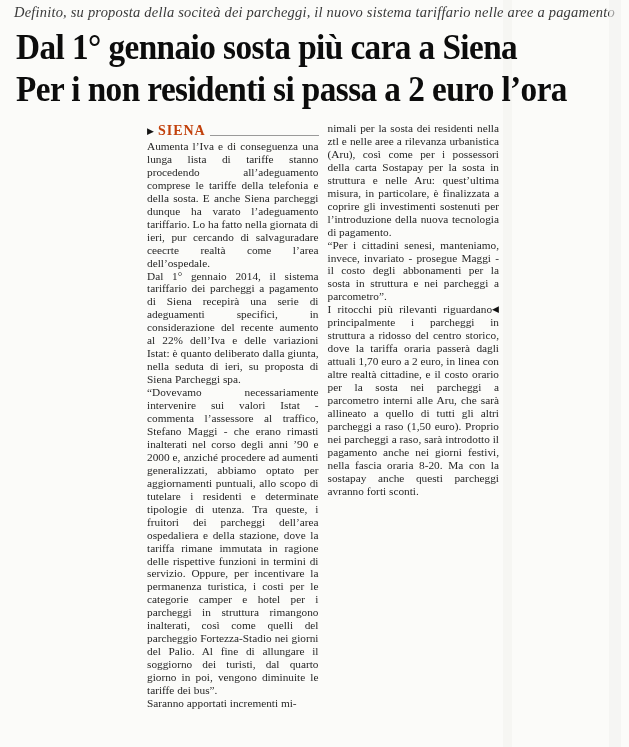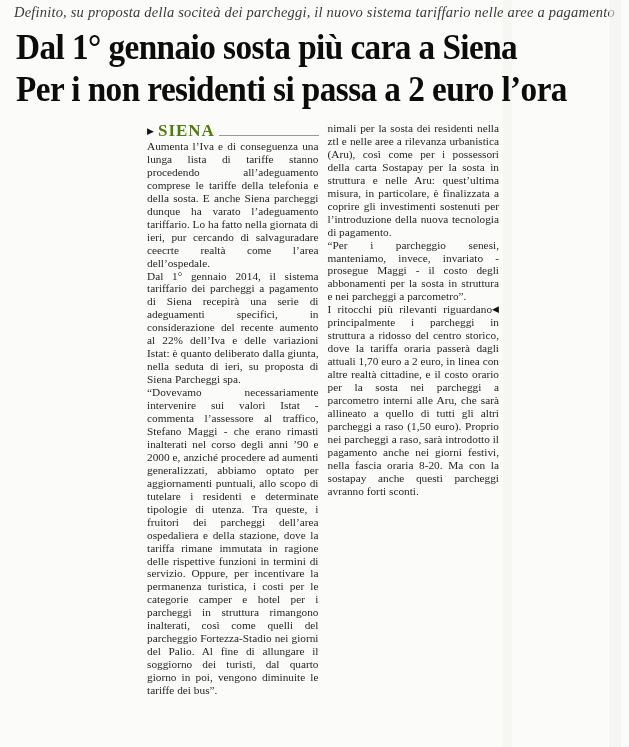--- a/index.html
+++ b/index.html
@@ -57,23 +57,23 @@
   .col { width: 171.5px; }
   .dateline {
     display: flex; align-items: flex-end; gap: 4px;
     height: 16px; margin-bottom: 2px;
   }
   .dateline-marker {
     font-size: 9px; line-height: 13px; color: #141414;
     font-family: "DejaVu Sans", sans-serif;
   }
   .dateline-label {
-    font-size: 17px; line-height: 14px;
+    font-size: 14px; line-height: 14px;
     font-weight: bold; letter-spacing: 1px;
-    color: #4d7c0f;
+    color: #c2410c;
   }
   .dateline-rule {
     flex: 1;
     border-bottom: 1px solid #9a9a9a;
     margin-bottom: 2px;
     min-width: 10px;
   }
   .para {
     margin: 0;
     font-size: 11.3px;
@@ -105,24 +105,25 @@
 
     <div class="col">
       <div class="dateline">
         <span class="dateline-marker">▶</span>
         <span class="dateline-label">SIENA</span>
         <span class="dateline-rule"></span>
       </div>
       <p class="para">Aumenta l’Iva e di conseguenza una lunga lista di tariffe stanno procedendo all’adeguamento comprese le tariffe della telefonia e della sosta. E anche Siena parcheggi dunque ha varato l’adeguamento tariffario. Lo ha fatto nella giornata di ieri, pur cercando di salvaguradare ceecrte realtà come l’area dell’ospedale.</p>
       <p class="para">Dal 1° gennaio 2014, il sistema tariffario dei parcheggi a pagamento di Siena recepirà una serie di adeguamenti specifici, in considerazione del recente aumento al 22% dell’Iva e delle variazioni Istat: è quanto deliberato dalla giunta, nella seduta di ieri, su proposta di Siena Parcheggi spa.</p>
       <p class="para">“Dovevamo necessariamente intervenire sui valori Istat - commenta l’assessore al traffico, Stefano Maggi - che erano rimasti inalterati nel corso degli anni ’90 e 2000 e, anziché procedere ad aumenti generalizzati, abbiamo optato per aggiornamenti puntuali, allo scopo di tutelare i residenti e determinate tipologie di utenza. Tra queste, i fruitori dei parcheggi dell’area ospedaliera e della stazione, dove la tariffa rimane immutata in ragione delle rispettive funzioni in termini di servizio. Oppure, per incentivare la permanenza turistica, i costi per le categorie camper e hotel per i parcheggi in struttura rimangono inalterati, così come quelli del parcheggio Fortezza-Stadio nei giorni del Palio. Al fine di allungare il soggiorno dei turisti, dal quarto giorno in poi, vengono diminuite le tariffe dei bus”.</p>
+      <p class="para">Saranno apportati incrementi mi-</p>
     </div>
 
     <div class="col">
       <p class="para">nimali per la sosta dei residenti nella ztl e nelle aree a rilevanza urbanistica (Aru), così come per i possessori della carta Sostapay per la sosta in struttura e nelle Aru: quest’ultima misura, in particolare, è finalizzata a coprire gli investimenti sostenuti per l’introduzione della nuova tecnologia di pagamento.</p>
-      <p class="para">“Per i parcheggio senesi, manteniamo, invece, invariato - prosegue Maggi - il costo degli abbonamenti per la sosta in struttura e nei parcheggi a parcometro”.</p>
+      <p class="para">“Per i cittadini senesi, manteniamo, invece, invariato - prosegue Maggi - il costo degli abbonamenti per la sosta in struttura e nei parcheggi a parcometro”.</p>
       <p class="para">
         <span class="end-mark">◀</span><span>I ritocchi più rilevanti riguardano principalmente i parcheggi in struttura a ridosso del centro storico, dove la tariffa oraria passerà dagli attuali 1,70 euro a 2 euro, in linea con altre realtà cittadine, e il costo orario per la sosta nei parcheggi a parcometro interni alle Aru, che sarà allineato a quello di tutti gli altri parcheggi a raso (1,50 euro). Proprio nei parcheggi a raso, sarà introdotto il pagamento anche nei giorni festivi, nella fascia oraria 8-20. Ma con la sostapay anche questi parcheggi avranno forti sconti.</span>
       </p>
     </div>
 
   </div>
 </div>
 
 </body></html>

